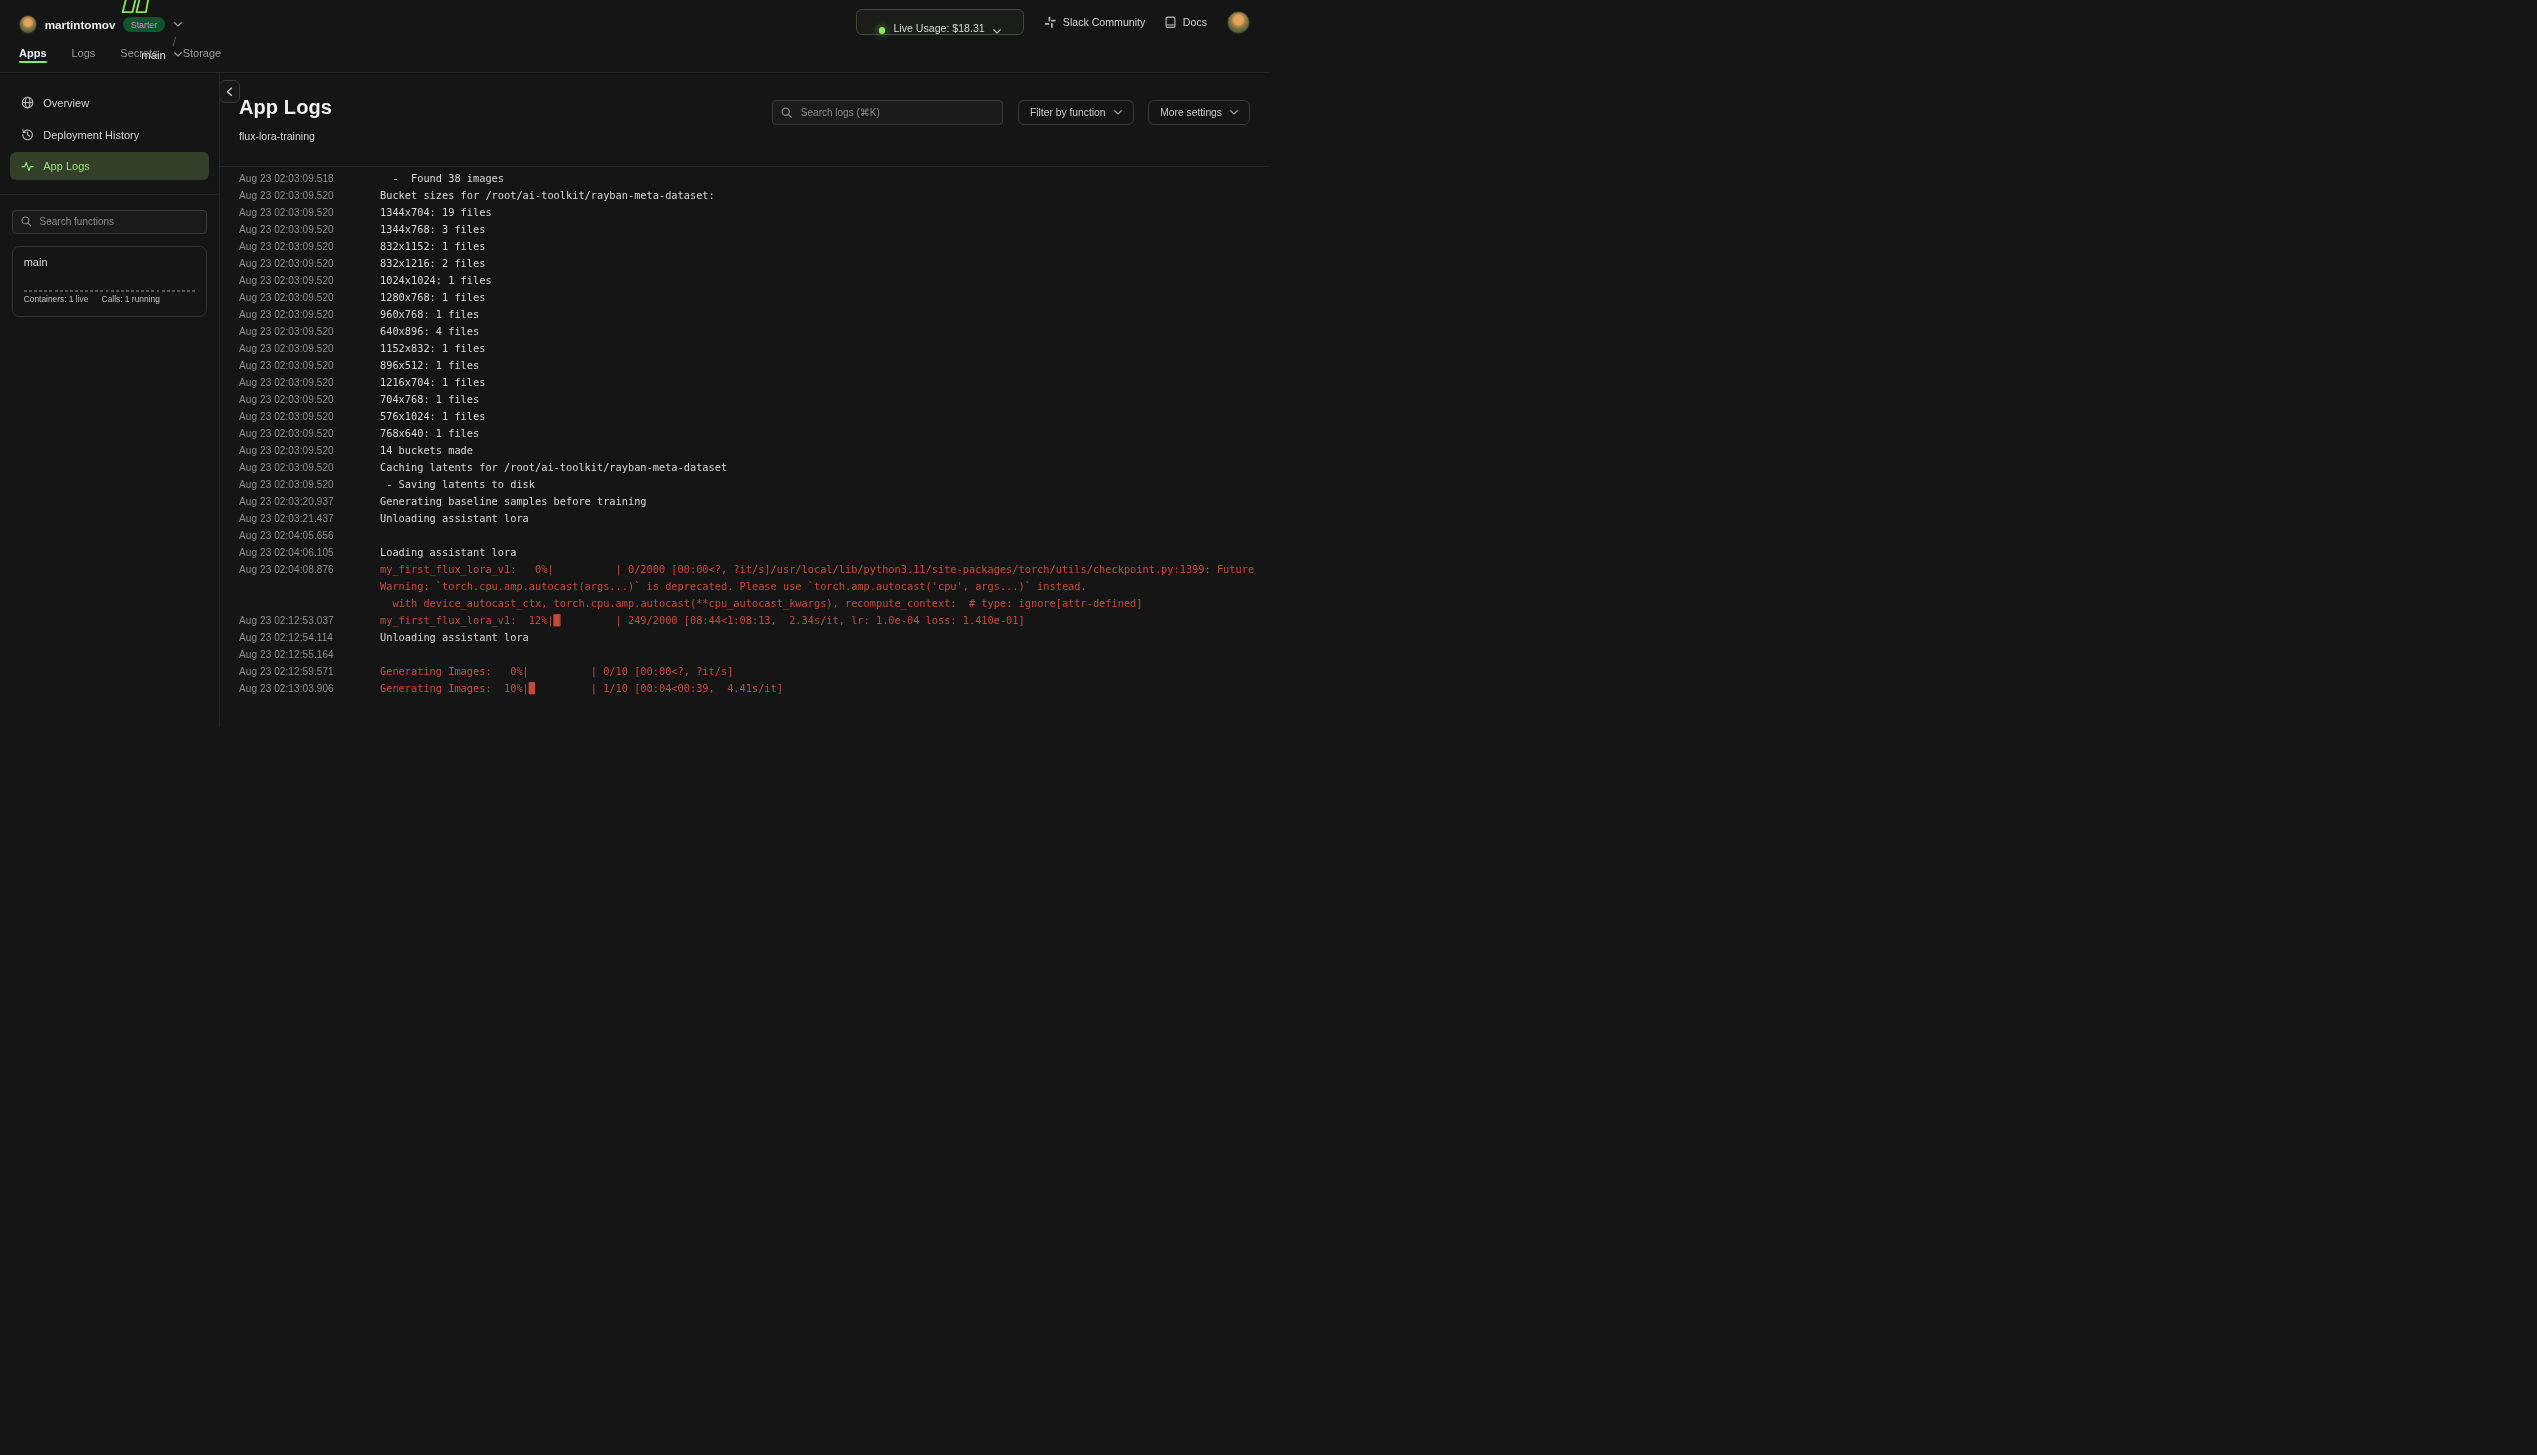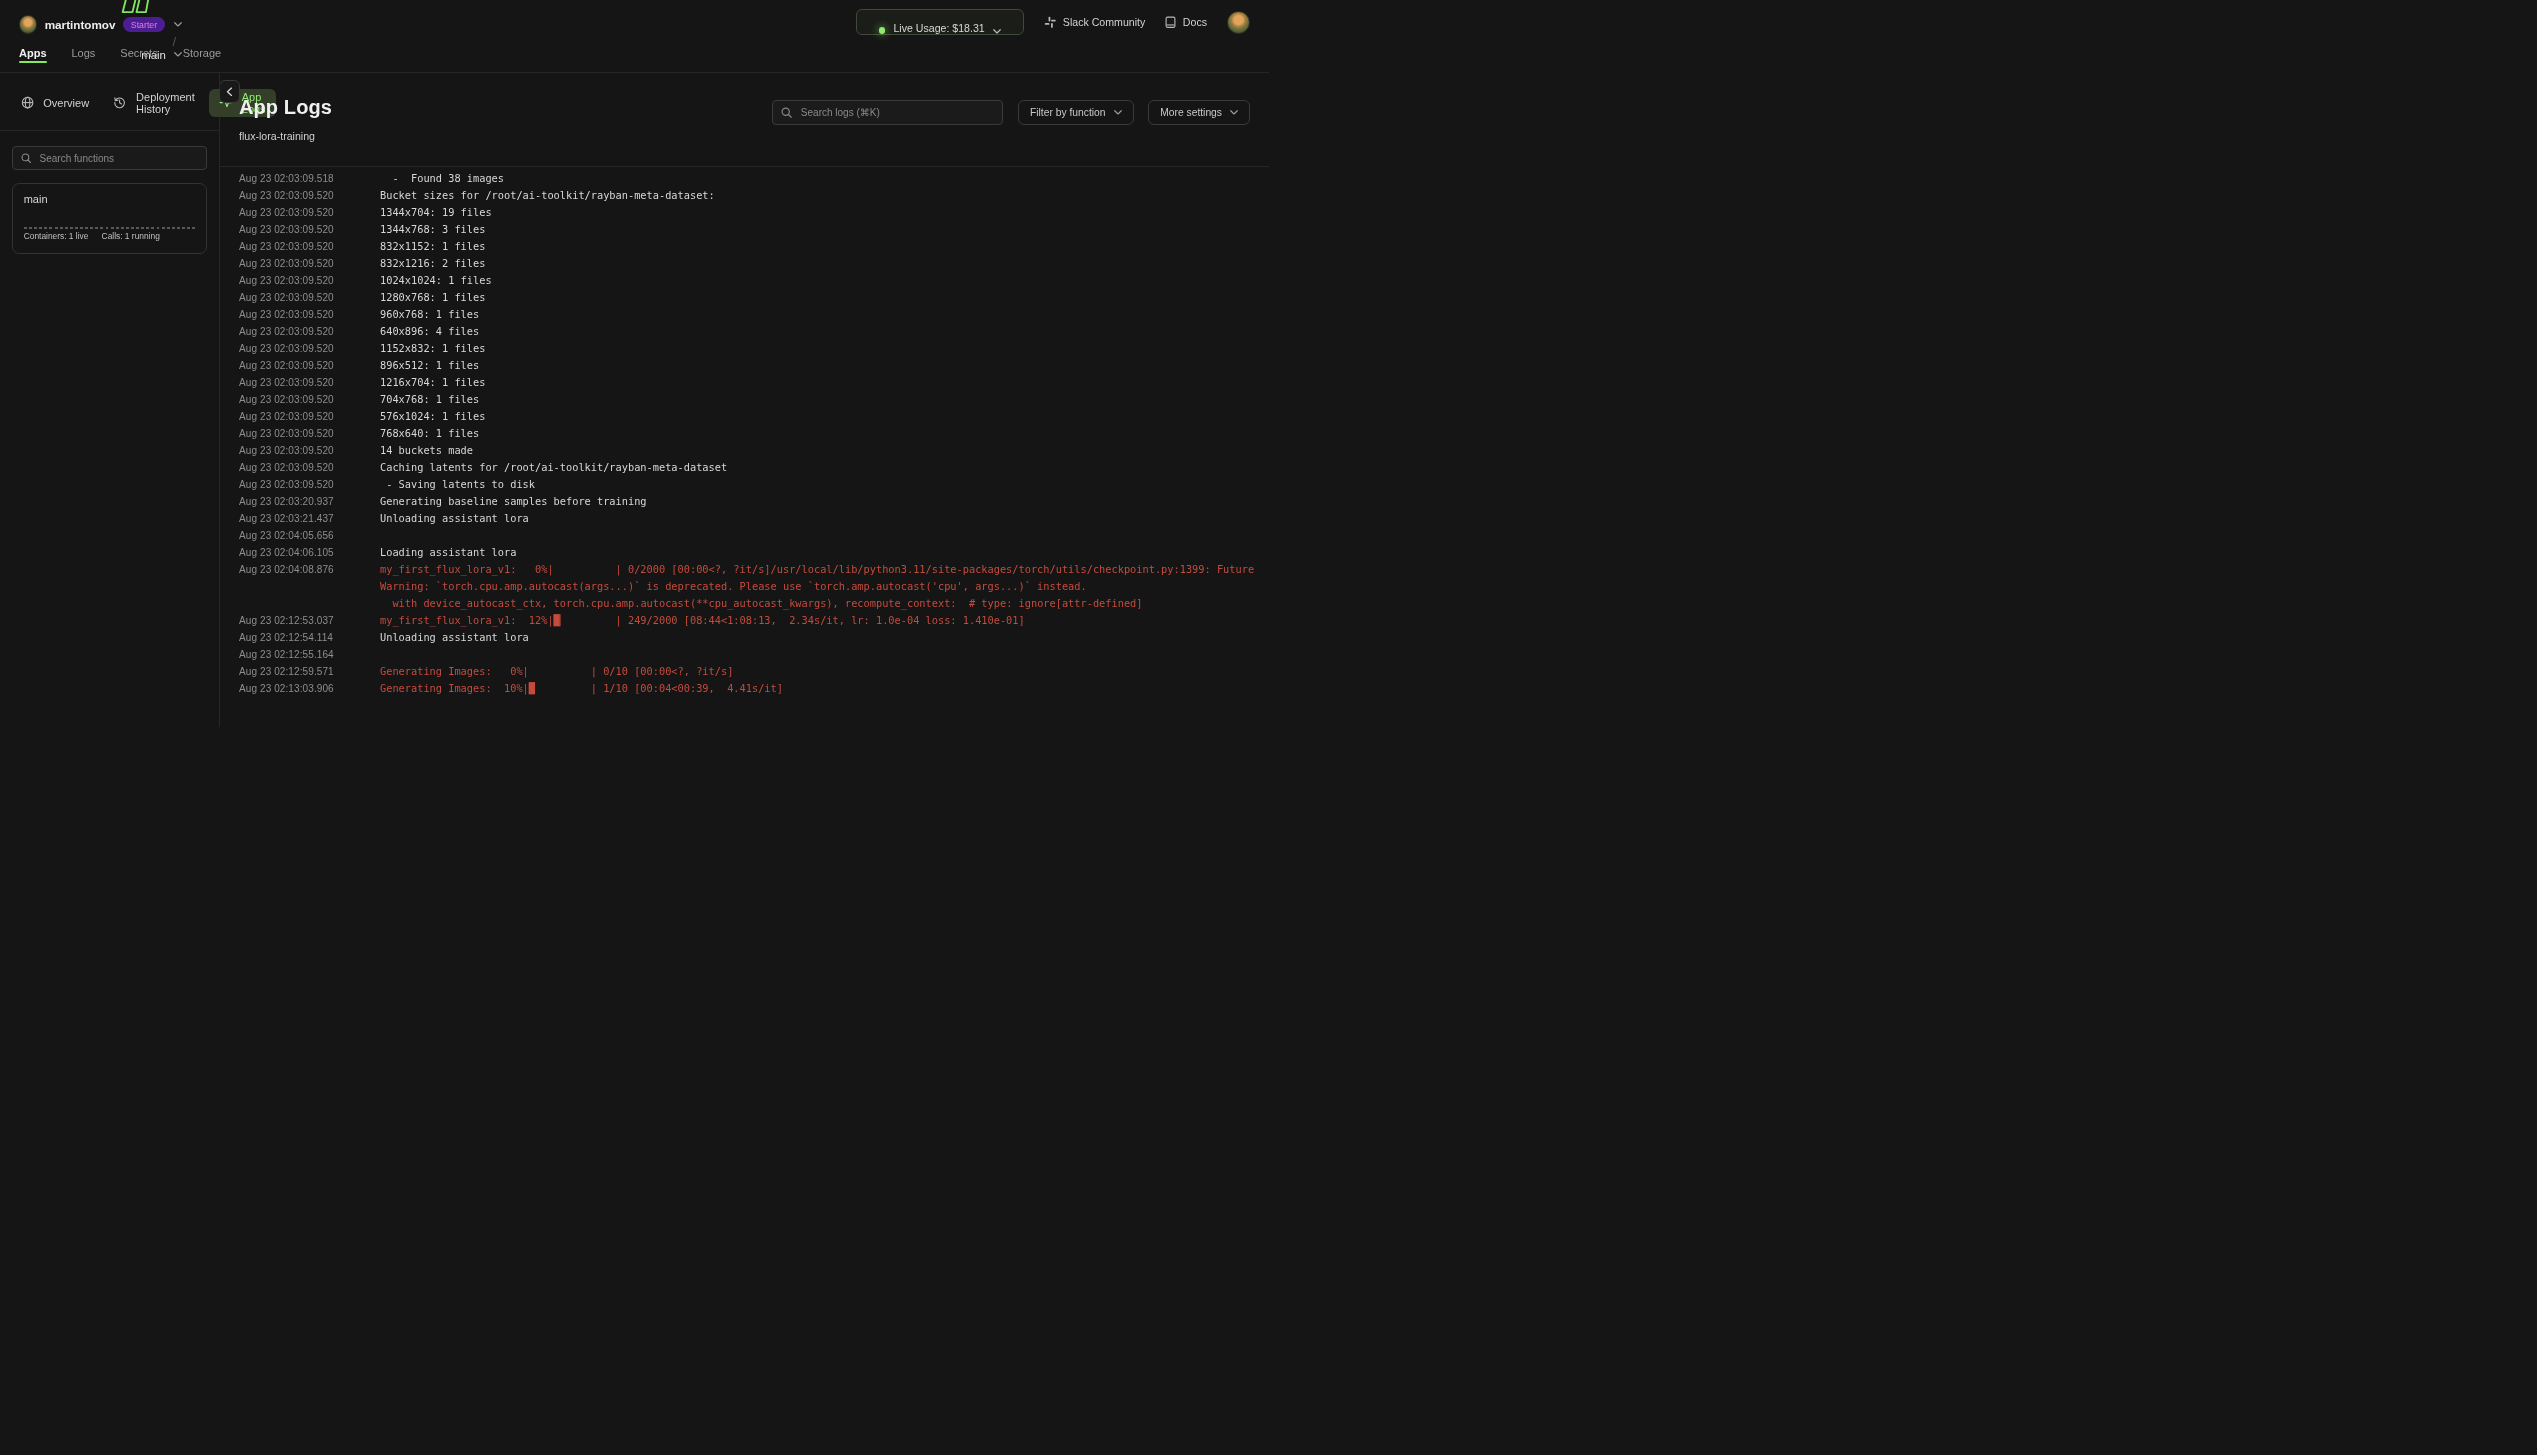--- a/index.html
+++ b/index.html
@@ -15,21 +15,21 @@
 
   
   .topbar { height: 44px; display:flex; align-items:center; justify-content:space-between; padding: 0 19px; }
   .topbar-left { display:flex; align-items:flex-end;flex-direction:column; }
   .logo { margin-right: 28px; cursor:pointer; }
   .user-group { display:flex; align-items:center; gap: 7.3px; }
   .avatar-sm { width:18.4px; height:18.4px; border-radius:50%;
     background: radial-gradient(circle at 50% 38%, #e3a45c 0 26%, #9a7a3d 44%, #56683a 66%, #27301f 100%);
     border: 0.7px solid #2e2e2e; }
   .wsname { font-size:11.7px; font-weight:600; color:#ededed; }
-  .badge { background:#4c1d95; color:#dd82d4; font-size:8.8px; padding:2.9px 8px; border-radius:734px; }
+  .badge { background:#14532d; color:#dd82d4; font-size:8.8px; padding:2.9px 8px; border-radius:734px; }
   .chev { color:#9a9a9a; padding: 1.5px; }
   .slash { color:#525252; font-size:13.2px; margin: 0 7.3px 0 8.8px; font-weight:300; }
   .branch { display:flex; align-items:center; gap:6.6px; font-size:11.4px; color:#e2e2e2; }
 
   .topbar-right { display:flex; align-items:center; gap:20px; }
   .live-usage { display:flex; align-items:flex-end; gap:8px; height:26px; padding:0 22px;
     border:0.7px solid #41493b; border-radius:5.9px; background:#1a1d18; color:#dadada; font-size:10.6px; cursor:pointer; }
   .live-dot { width:6.6px; height:6.6px; border-radius:50%; background:#8fe96e; box-shadow: 0 0 7.3px 2.2px rgba(140,233,110,.30); }
   .top-link { display:flex; align-items:center; gap:6.6px; color:#d2d2d2; font-size:10.6px; cursor:pointer; }
   .avatar-lg { width:23px; height:23px; border-radius:50%;
@@ -40,21 +40,21 @@
   .tabbar { height: 29px; display:flex; align-items:center; gap: 25px; padding: 0 0 10px 19px;
     border-bottom: 0.7px solid #262626; }
   .tab { position:relative; font-size:11px; color:#9b9b9b; height:100%; display:flex; align-items:center; cursor:pointer; }
   .tab.active { color:#f2f2f2; font-weight:600; }
   .tab.active::after { content:""; position:absolute; left:0; right:0; bottom:-0.7px; height:1.5px;
     background:#84e95c; border-radius:1.5px; }
 
   
   .layout { display:flex; height: 654px; }
   .sidebar { width: 220px; flex: 0 0 220px; border-right: 0.7px solid #262626; padding-top: 16px; }
-  .nav { padding: 0 10.3px; display:flex; gap: 3.7px; }
+  .nav { padding: 0 10.3px; display:flex; flex-direction:column; gap: 3.7px; }
   .nav-item { display:flex; align-items:center; gap:9.5px; height:28px; padding:0 10.3px; border-radius:5.9px;
     font-size:11px; color:#d2d2d2; cursor:pointer; }
   .nav-item .nicon { color:#b9b9b9; display:flex; }
   .nav-item.active { background:#333f29; color:#94e878; }
   .nav-item.active .nicon { color:#94e878; }
   .sidebar-divider { height:0.7px; background:#262626; margin: 13.2px 0 15.4px; }
 
   .search-box { margin: 0 11.7px; height: 24px; border:0.7px solid #3a3a3a; border-radius:4px; background:#1a1a1a;
     display:flex; align-items:center; gap:6.6px; padding:0 8px; color:#8a8a8a; }
   .search-box input { background:transparent; border:none; outline:none; color:#cfcfcf; font-size:10px; width:100%;

